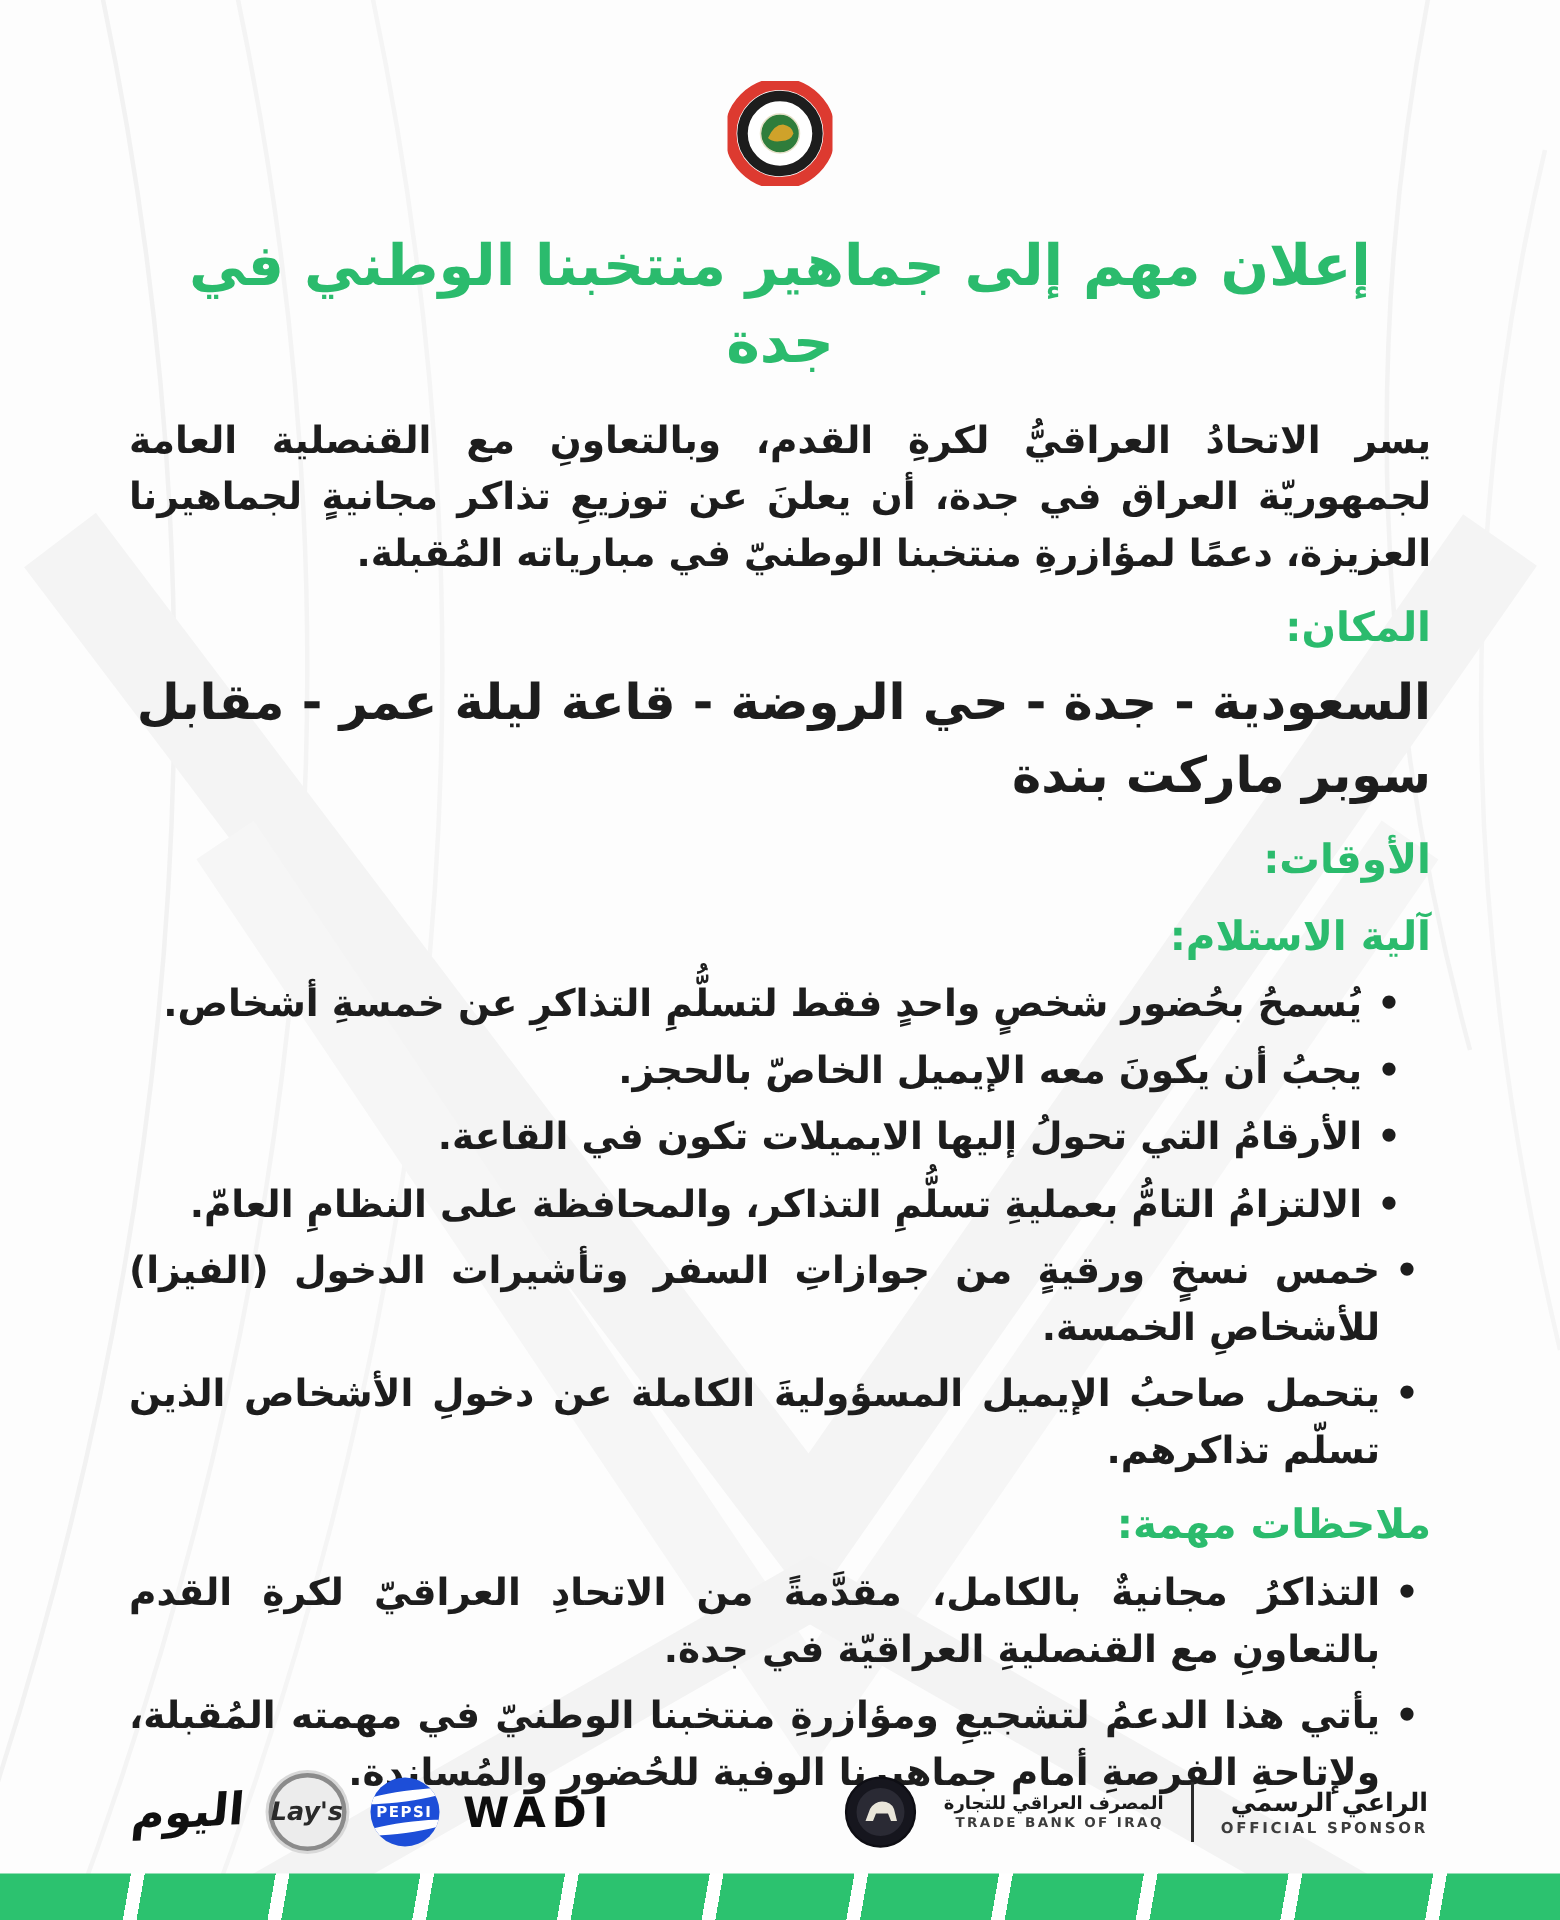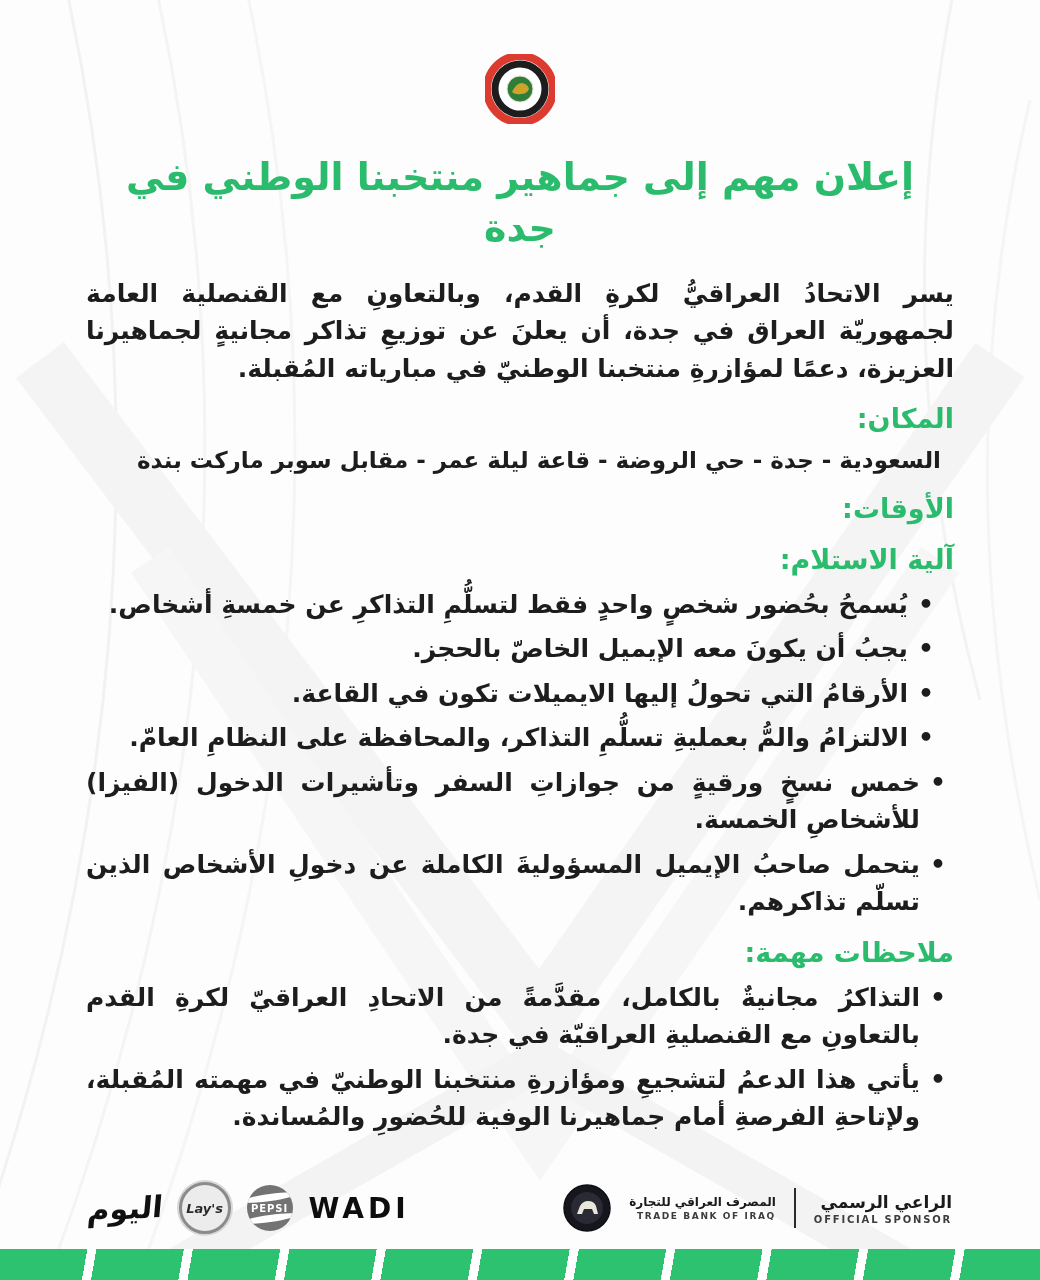--- a/index.html
+++ b/index.html
@@ -24,21 +24,21 @@
 
   
   .intro {
     margin:20px 0 0 0; font-size:25px; line-height:1.5; font-weight:bold;
     text-align:justify; text-align-last:right;
   }
   .sec-heading {
     margin:13px 0 2px 0; font-size:27px; line-height:1.4; font-weight:bold;
     color:var(--accent); text-align:right;
   }
-  .plain-line { margin:5px 13px 2px 0; font-size:23px; line-height:1.5; font-weight:bold; text-align:right; }
+  .plain-line { margin:5px 0 2px 0; font-size:33px; line-height:1.5; font-weight:bold; text-align:right; }
 
   ul.blist { list-style:none; margin:2px 0 0 0; padding:0; }
   ul.blist li {
     position:relative; margin:7px 0; padding-right:46px;
     font-size:25px; line-height:1.5; font-weight:bold; text-align:right;
   }
   ul.blist li::before {
     content:"•"; position:absolute; right:20px; top:0; color:var(--text);
   }
   ul.blist li.just { text-align:justify; text-align-last:right; padding-right:34px; }
@@ -53,23 +53,23 @@
   .sp-left { display:flex; align-items:center; gap:16px; }
   .alyoum {
     font-size:30px; font-weight:bold; color:#101010;
     transform:skewX(-8deg) rotate(-3deg); letter-spacing:-1px;
   }
   .lays-circle {
     width:46px; height:46px; border-radius:50%; background:#ececec;
     border:3px solid #8b8b8b; box-shadow:0 0 0 2px #d8d8d8;
     display:flex; align-items:center; justify-content:center;
   }
-  .lays-circle span { font-size:13px; font-style:italic; font-weight:bold; color:#2a2a2a; }
+  .lays-circle span { font-size:17px; font-style:italic; font-weight:bold; color:#2a2a2a; }
   .pepsi-circle {
-    position:relative; width:46px; height:46px; border-radius:50%; background:#737373;
+    position:relative; width:46px; height:46px; border-radius:50%; background:#1d4ed8;
     display:flex; align-items:center; justify-content:center; overflow:hidden;
   }
   .pepsi-circle::before {
     content:""; position:absolute; left:-6px; right:-6px; top:9px; height:7px;
     background:#fff; border-radius:50%; transform:rotate(-8deg);
   }
   .pepsi-circle::after {
     content:""; position:absolute; left:-6px; right:-6px; bottom:9px; height:7px;
     background:#fff; border-radius:50%; transform:rotate(-8deg);
   }
@@ -129,21 +129,21 @@
 
     <h2 class="sec-heading">الأوقات:</h2>
     <ul class="blist">
     </ul>
 
     <h2 class="sec-heading">آلية الاستلام:</h2>
     <ul class="blist">
       <li>يُسمحُ بحُضور شخصٍ واحدٍ فقط لتسلُّمِ التذاكرِ عن خمسةِ أشخاص.</li>
       <li>يجبُ أن يكونَ معه الإيميل الخاصّ بالحجز.</li>
       <li>الأرقامُ التي تحولُ إليها الايميلات تكون في القاعة.</li>
-      <li>الالتزامُ والمُّ بعمليةِ تسلُّمِ التذاكر، والمحافظة على النظامِ العامّ.</li>
+      <li>الالتزامُ التامُّ بعمليةِ تسلُّمِ التذاكر، والمحافظة على النظامِ العامّ.</li>
       <li class="just">خمس نسخٍ ورقيةٍ من جوازاتِ السفر وتأشيرات الدخول (الفيزا) للأشخاصِ الخمسة.</li>
       <li class="just">يتحمل صاحبُ الإيميل المسؤوليةَ الكاملة عن دخولِ الأشخاص الذين تسلّم تذاكرهم.</li>
     </ul>
 
     <h2 class="sec-heading">ملاحظات مهمة:</h2>
     <ul class="blist">
       <li class="just">التذاكرُ مجانيةٌ بالكامل، مقدَّمةً من الاتحادِ العراقيّ لكرةِ القدم بالتعاونِ مع القنصليةِ العراقيّة في جدة.</li>
       <li class="just">يأتي هذا الدعمُ لتشجيعِ ومؤازرةِ منتخبنا الوطنيّ في مهمته المُقبلة، ولإتاحةِ الفرصةِ أمام جماهيرنا الوفية للحُضورِ والمُساندة.</li>
     </ul>
 

